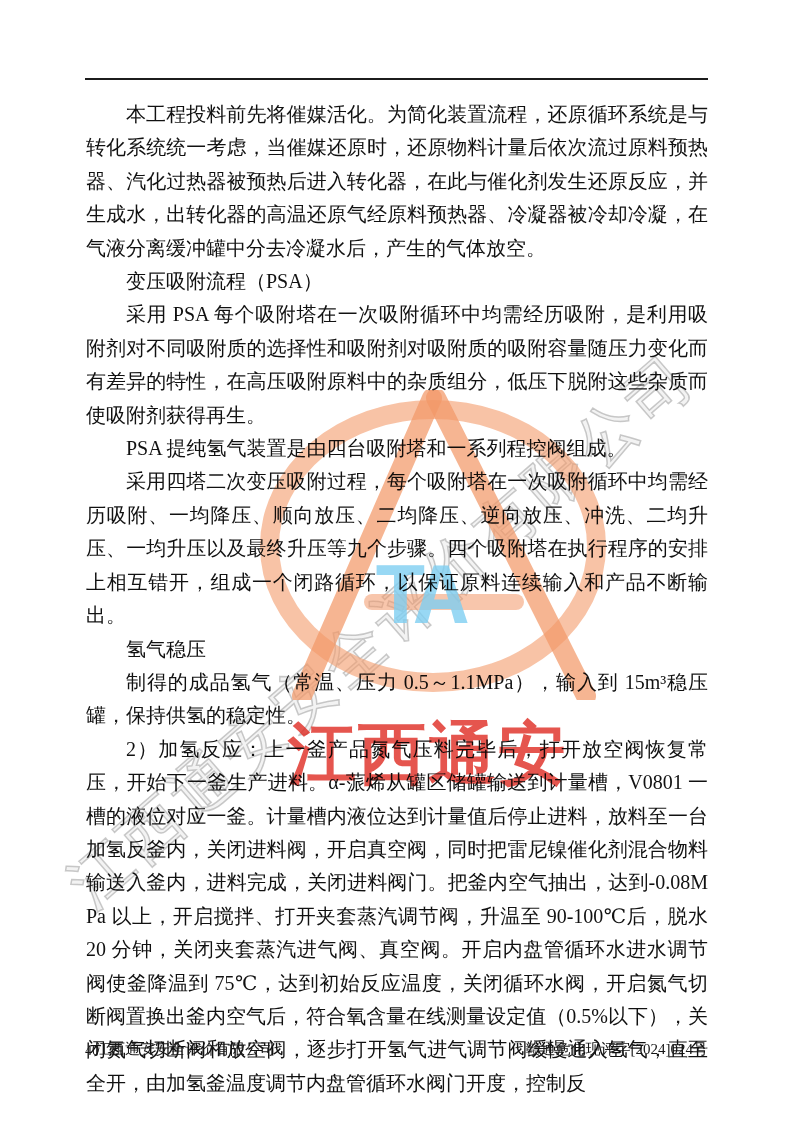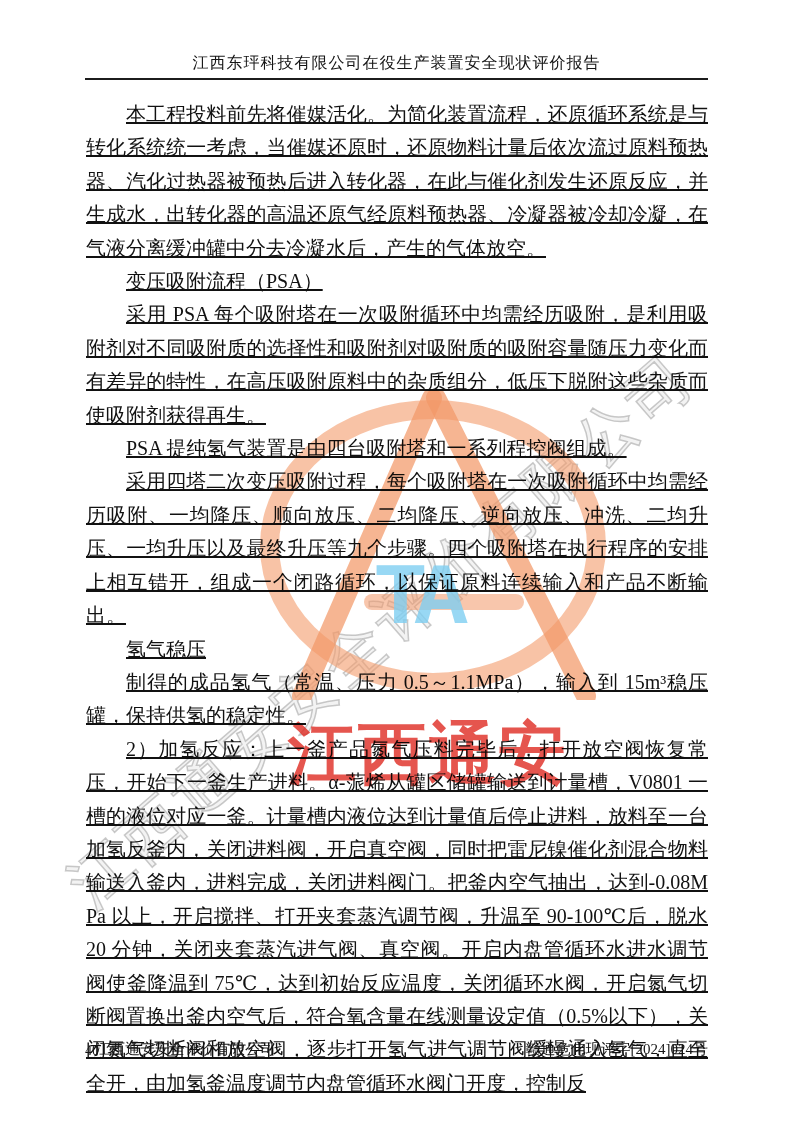--- a/index.html
+++ b/index.html
@@ -21,21 +21,21 @@
   }
   .header-rule{
     position:absolute;top:78px;left:85px;width:623px;height:0;
     border-top:2px solid #1c1c1c;
   }
 
   
   .doc-body{
     position:absolute;top:98px;left:86px;width:622px;
     font-size:20px;line-height:33.4px;
-    text-align:justify;text-justify:inter-ideograph;text-decoration:underline;
+    text-align:justify;text-justify:inter-ideograph;
   }
   .doc-body p{margin:0;text-indent:40px;word-break:break-all;}
 
   
   .doc-footer{
     position:absolute;top:1040px;left:85px;width:623px;height:24px;
     font-size:15px;color:#151515;
   }
   .footer-company{position:absolute;left:10px;top:0;white-space:nowrap;}
   .footer-page{position:absolute;left:0;right:0;top:3px;font-size:14px;}
@@ -75,21 +75,20 @@
     font-family:"Liberation Serif",serif;
     color:rgba(222,42,34,0.8);
     white-space:nowrap;
   }
 </style>
 </head>
 <body>
 
 <div class="page">
 
-  <div class="doc-header">江西东玶科技有限公司在役生产装置安全现状评价报告</div>
   <div class="header-rule"></div>
 
   <div class="doc-body">
     <p>本工程投料前先将催媒活化。为简化装置流程，还原循环系统是与转化系统统一考虑，当催媒还原时，还原物料计量后依次流过原料预热器、汽化过热器被预热后进入转化器，在此与催化剂发生还原反应，并生成水，出转化器的高温还原气经原料预热器、冷凝器被冷却冷凝，在气液分离缓冲罐中分去冷凝水后，产生的气体放空。</p>
     <p>变压吸附流程（PSA）</p>
     <p>采用 PSA 每个吸附塔在一次吸附循环中均需经历吸附，是利用吸附剂对不同吸附质的选择性和吸附剂对吸附质的吸附容量随压力变化而有差异的特性，在高压吸附原料中的杂质组分，低压下脱附这些杂质而使吸附剂获得再生。</p>
     <p>PSA 提纯氢气装置是由四台吸附塔和一系列程控阀组成。</p>
     <p>采用四塔二次变压吸附过程，每个吸附塔在一次吸附循环中均需经历吸附、一均降压、顺向放压、二均降压、逆向放压、冲洗、二均升压、一均升压以及最终升压等九个步骤。四个吸附塔在执行程序的安排上相互错开，组成一个闭路循环，以保证原料连续输入和产品不断输出。</p>
     <p>氢气稳压</p>
     <p>制得的成品氢气（常温、压力 0.5～1.1MPa），输入到 15m³稳压罐，保持供氢的稳定性。</p>

